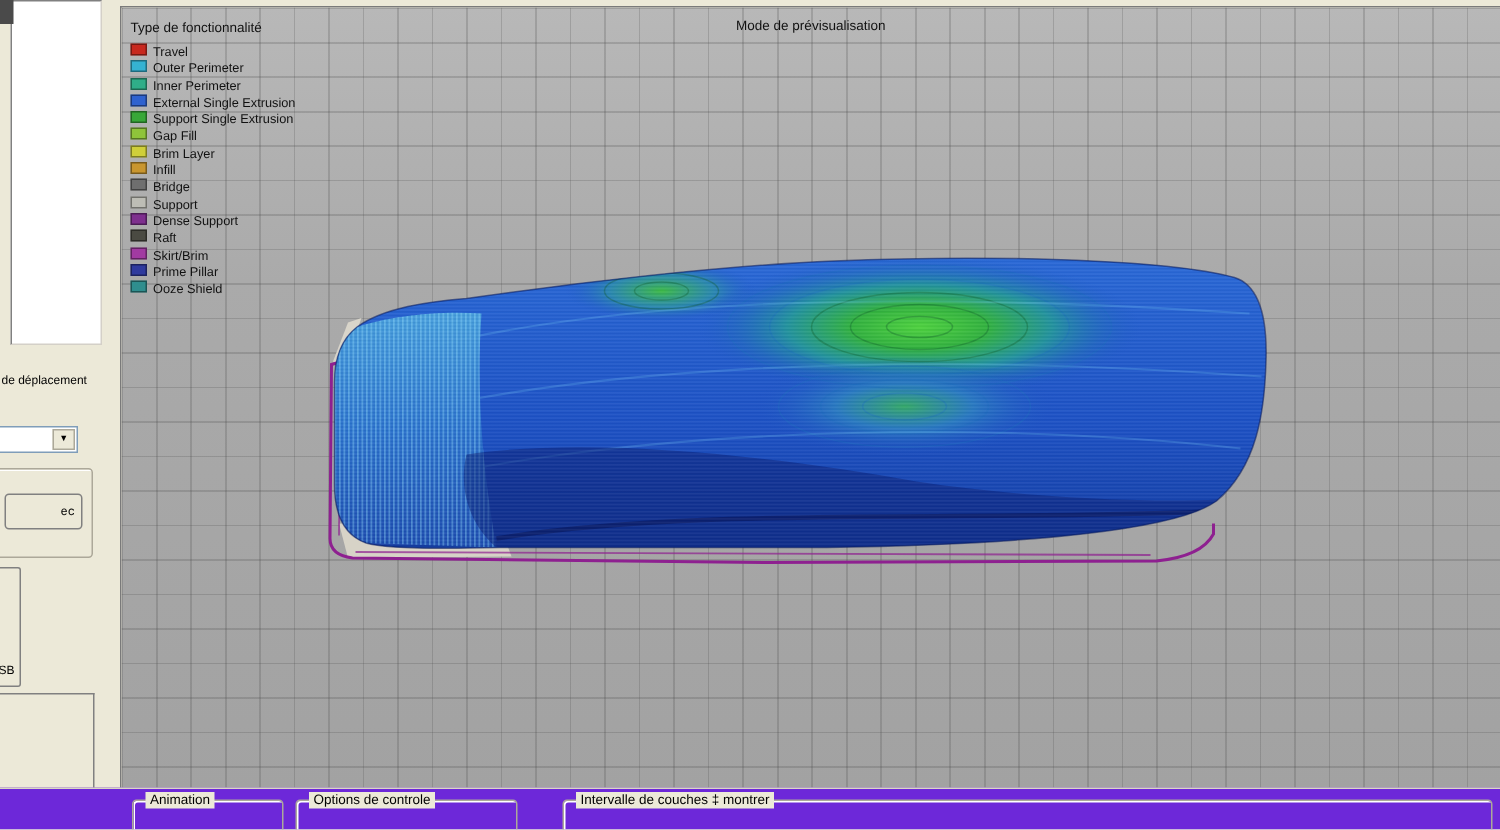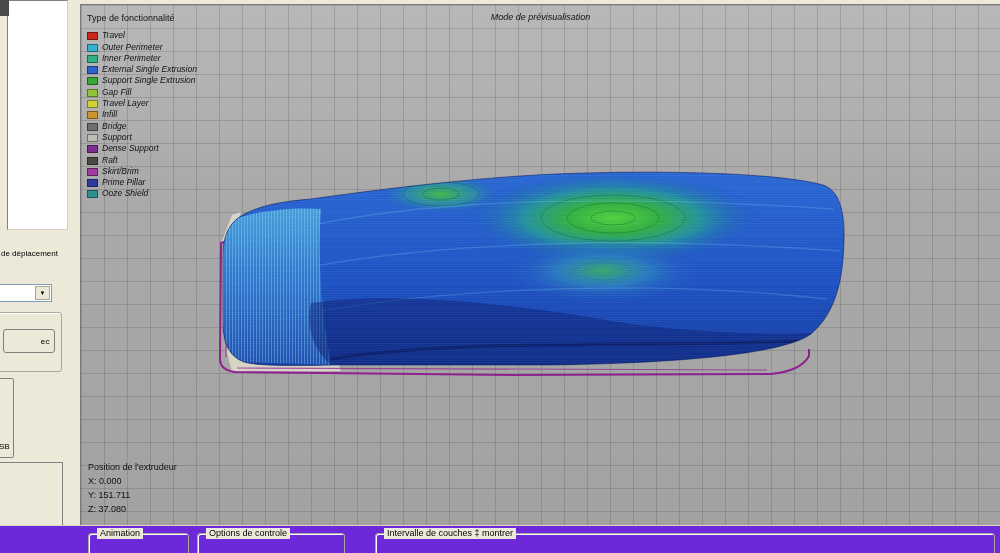--- a/index.html
+++ b/index.html
@@ -31,24 +31,24 @@
   .lower-panel{position:absolute;left:-2px;top:462px;width:64px;height:66px;background:#ece9d8;
     border-top:1px solid #808080;border-right:1px solid #808080;}
   
   .viewport{position:absolute;left:80px;top:4px;right:0;bottom:27px;overflow:hidden;
     border-left:1px solid #7a7a7a;border-top:1px solid #7a7a7a;}
   .grid{position:absolute;inset:0;
     background-image:
       repeating-linear-gradient(to right, rgba(70,70,70,0.22) 0 1px, transparent 1px 23px),
       repeating-linear-gradient(to bottom, rgba(70,70,70,0.22) 0 1px, transparent 1px 23px),
       linear-gradient(to bottom,#b8b8b8 0%,#aaaaaa 35%,#a2a2a2 100%);}
-  .mode-label{position:absolute;left:0;right:0;top:7px;text-align:center;font-size:9px;color:#111;font-style:italic;}
+  .mode-label{position:absolute;left:0;right:0;top:7px;text-align:center;font-size:9px;color:#111;}
   .legend{position:absolute;left:6px;top:8px;z-index:2;}
   .legend-title{font-size:9px;margin-bottom:6px;color:#111;}
-  .legend-row{display:flex;align-items:flex-end;height:11.3px;font-style:italic;}
+  .legend-row{display:flex;align-items:flex-start;height:11.3px;}
   .swatch{width:11px;height:8px;margin-right:4px;border:1px solid rgba(0,0,0,0.4);box-sizing:border-box;flex:0 0 auto;}
   .legend-label{font-size:8.5px;white-space:nowrap;color:#111;}
   .extruder{position:absolute;left:7px;top:455px;font-size:9px;line-height:14px;color:#111;z-index:2;}
   .model{position:absolute;left:130px;top:158px;width:640px;height:220px;z-index:1;}
   
   .bottombar{position:absolute;left:0;right:0;bottom:0;height:27px;background:#6d28d9;overflow:hidden;
     border-top:1px solid #d9d6c4;}
   .groupbox{position:absolute;top:7px;height:42px;border:1px solid #aca899;border-radius:3px;
     box-shadow:inset 1px 1px 0 #fff;box-sizing:border-box;}
   .gb-title{position:absolute;top:-6px;left:8px;background:#ece9d8;padding:0 3px;font-size:9px;line-height:11px;white-space:nowrap;}
@@ -100,21 +100,21 @@
         <div class="legend-row">
           <span class="swatch" style="background: rgb(56, 168, 56);"></span>
           <span class="legend-label">Support Single Extrusion</span>
         </div>
         <div class="legend-row">
           <span class="swatch" style="background: rgb(143, 196, 58);"></span>
           <span class="legend-label">Gap Fill</span>
         </div>
         <div class="legend-row">
           <span class="swatch" style="background: rgb(207, 207, 58);"></span>
-          <span class="legend-label">Travel Layer</span>
+          <span class="legend-label">Brim Layer</span>
         </div>
         <div class="legend-row">
           <span class="swatch" style="background: rgb(201, 150, 47);"></span>
           <span class="legend-label">Infill</span>
         </div>
         <div class="legend-row">
           <span class="swatch" style="background: rgb(111, 111, 111);"></span>
           <span class="legend-label">Bridge</span>
         </div>
         <div class="legend-row">
@@ -226,26 +226,20 @@
 
       <path d="M 120,202 C 100,185 95,160 100,140 C 180,128 300,140 400,158 C 480,170 560,172 602,170 C 576,190 478,200 340,202 Z" fill="rgba(10,30,115,0.5)"></path>
       <path d="M 120,196 C 250,175 420,185 595,178" fill="none" stroke="rgba(5,15,80,0.5)" stroke-width="3"></path>
 
       <rect x="0" y="0" width="640" height="220" fill="url(#hlines)"></rect>
     </g>
 
     <path d="M 27,55 C 45,42 75,38 100,36 C 170,26 270,14 345,11 C 440,7 565,9 612,22 C 628,27 634,48 633,78 C 632,112 627,148 600,171 C 574,190 478,200 340,202 L 122,202 C 82,203 46,203 33,199 C 19,194 12,181 12,160 L 12,92 C 12,73 18,62 27,55 Z" fill="none" stroke="rgba(10,25,90,0.55)" stroke-width="1"></path>
   </svg>
 
-  <div class="extruder">
-    <div>Position de l'extrudeur</div>
-    <div>X: 0.000</div>
-    <div>Y: 151.711</div>
-    <div>Z: 37.080</div>
-  </div>
 </div>
 
 <div class="bottombar">
   <div class="groupbox gb1">
     <span class="gb-title">Animation</span>
   </div>
   <div class="groupbox gb2">
     <span class="gb-title">Options de controle</span>
   </div>
   <div class="groupbox gb3">

